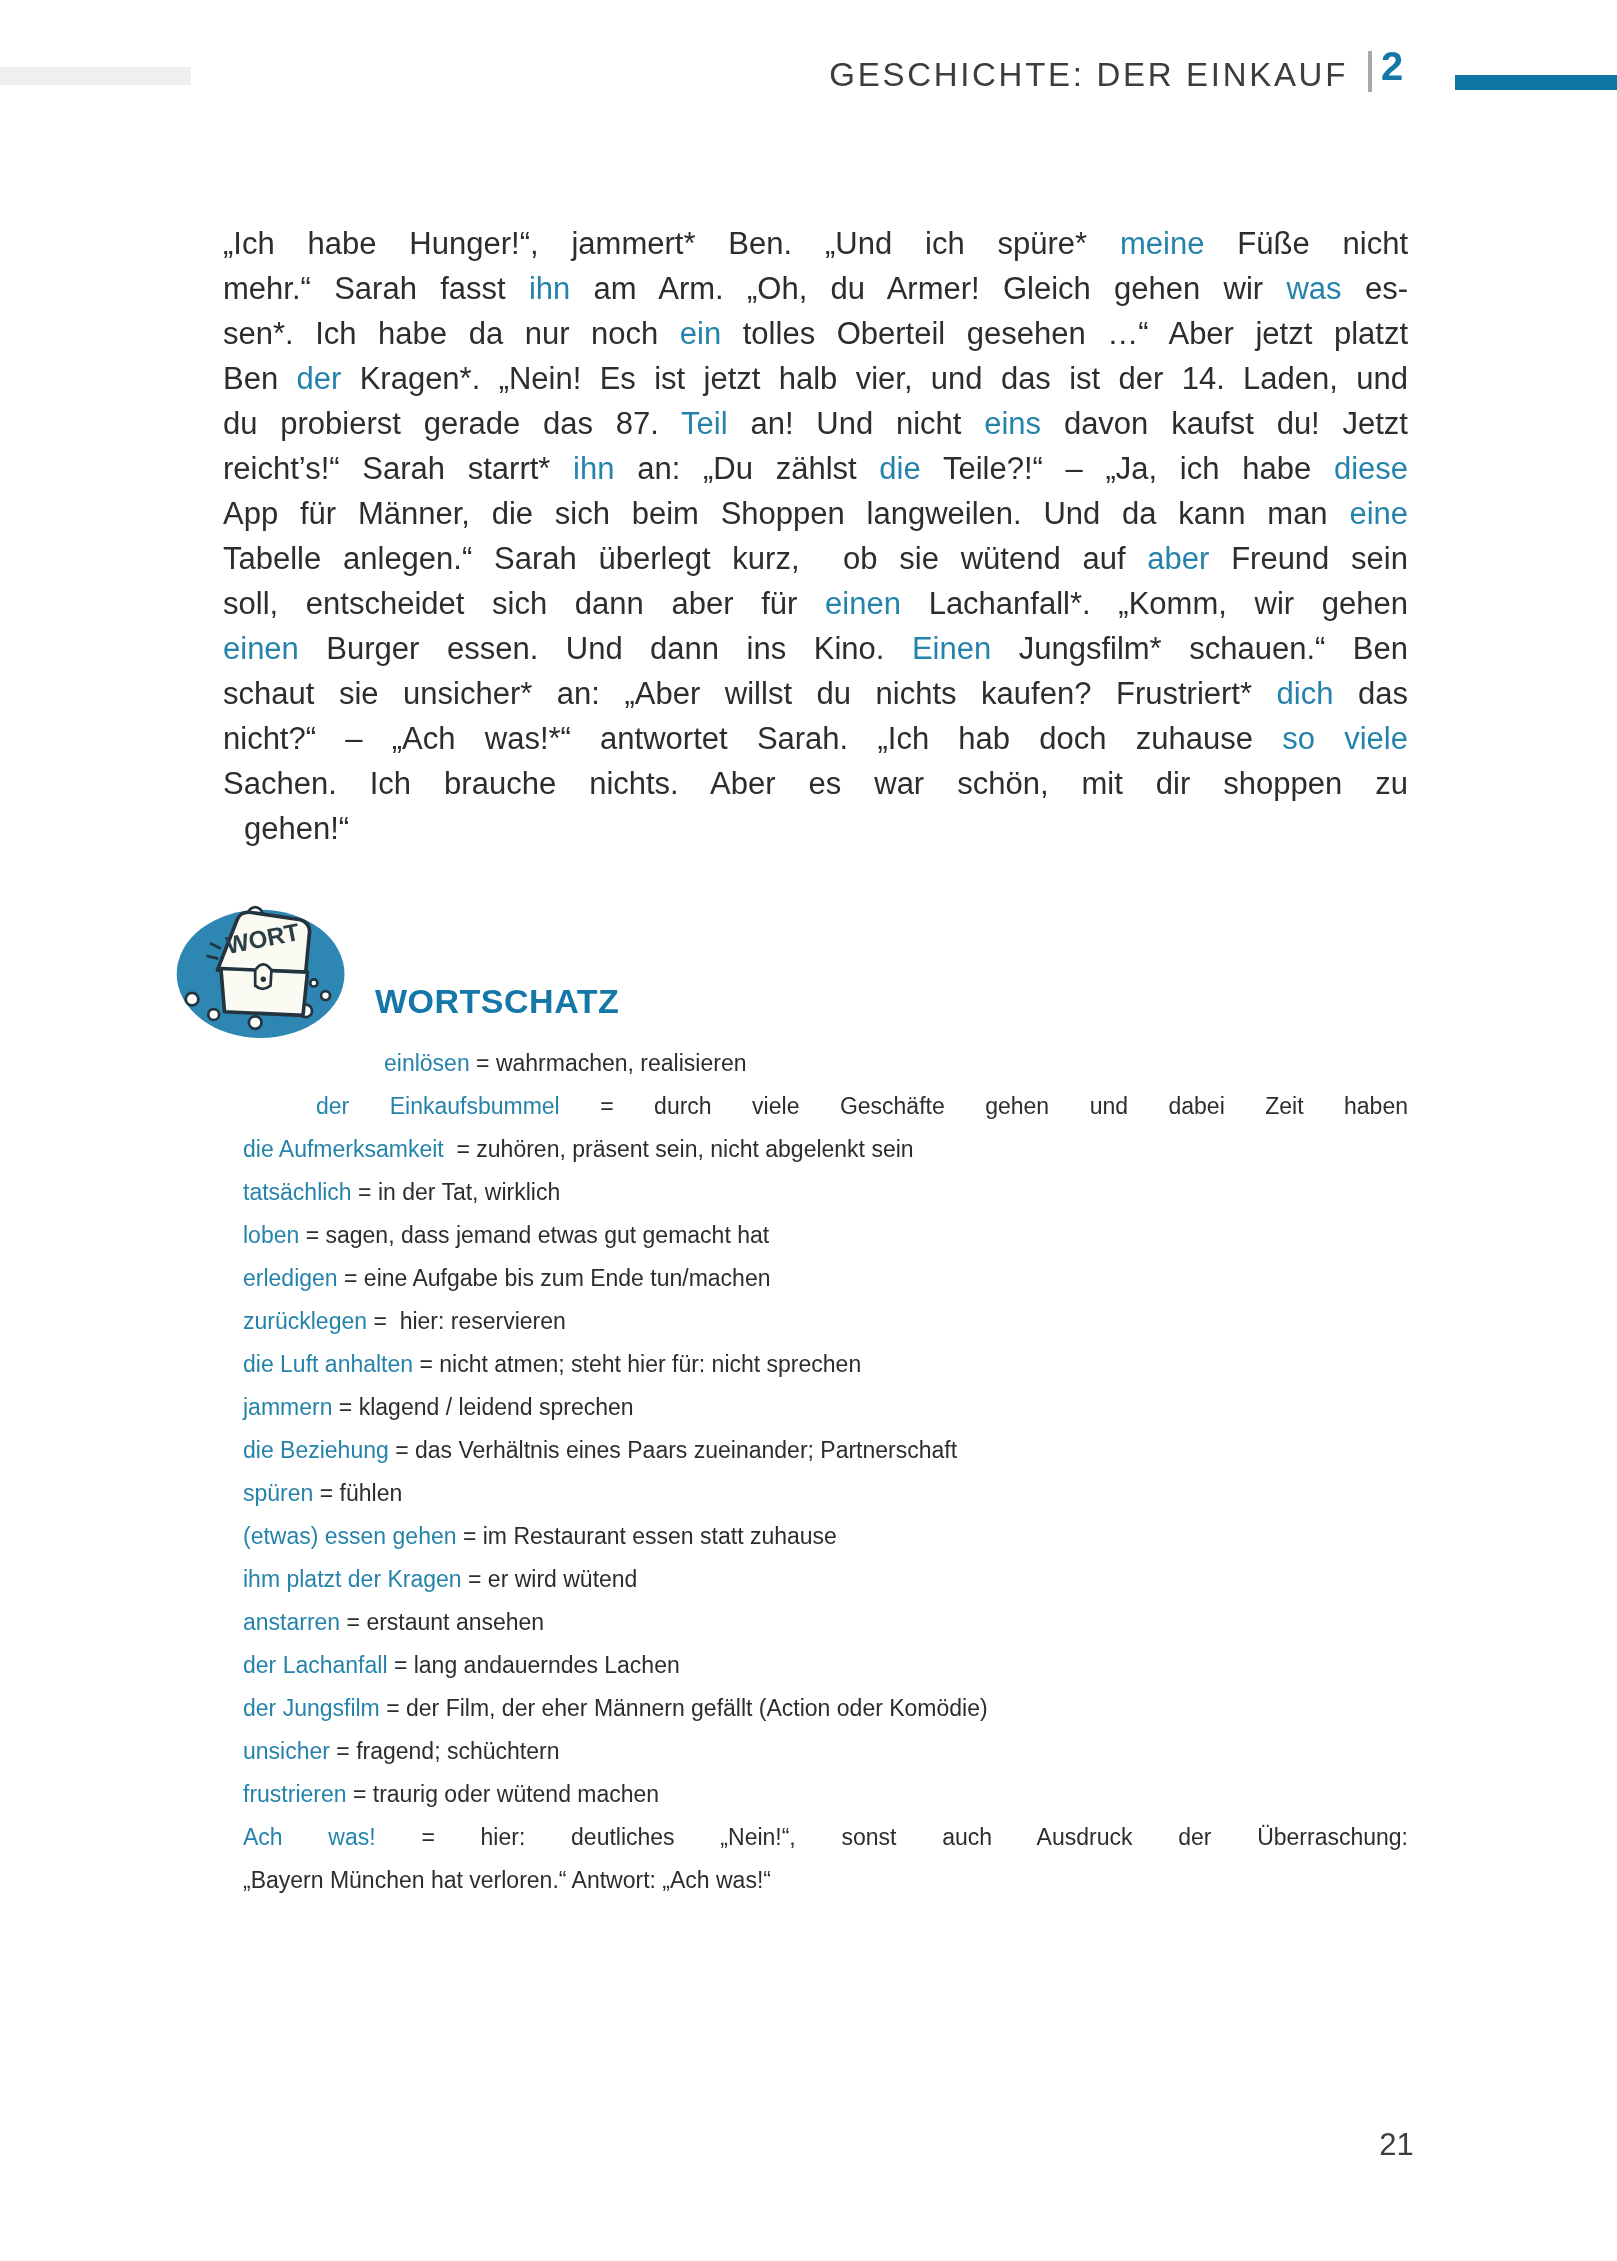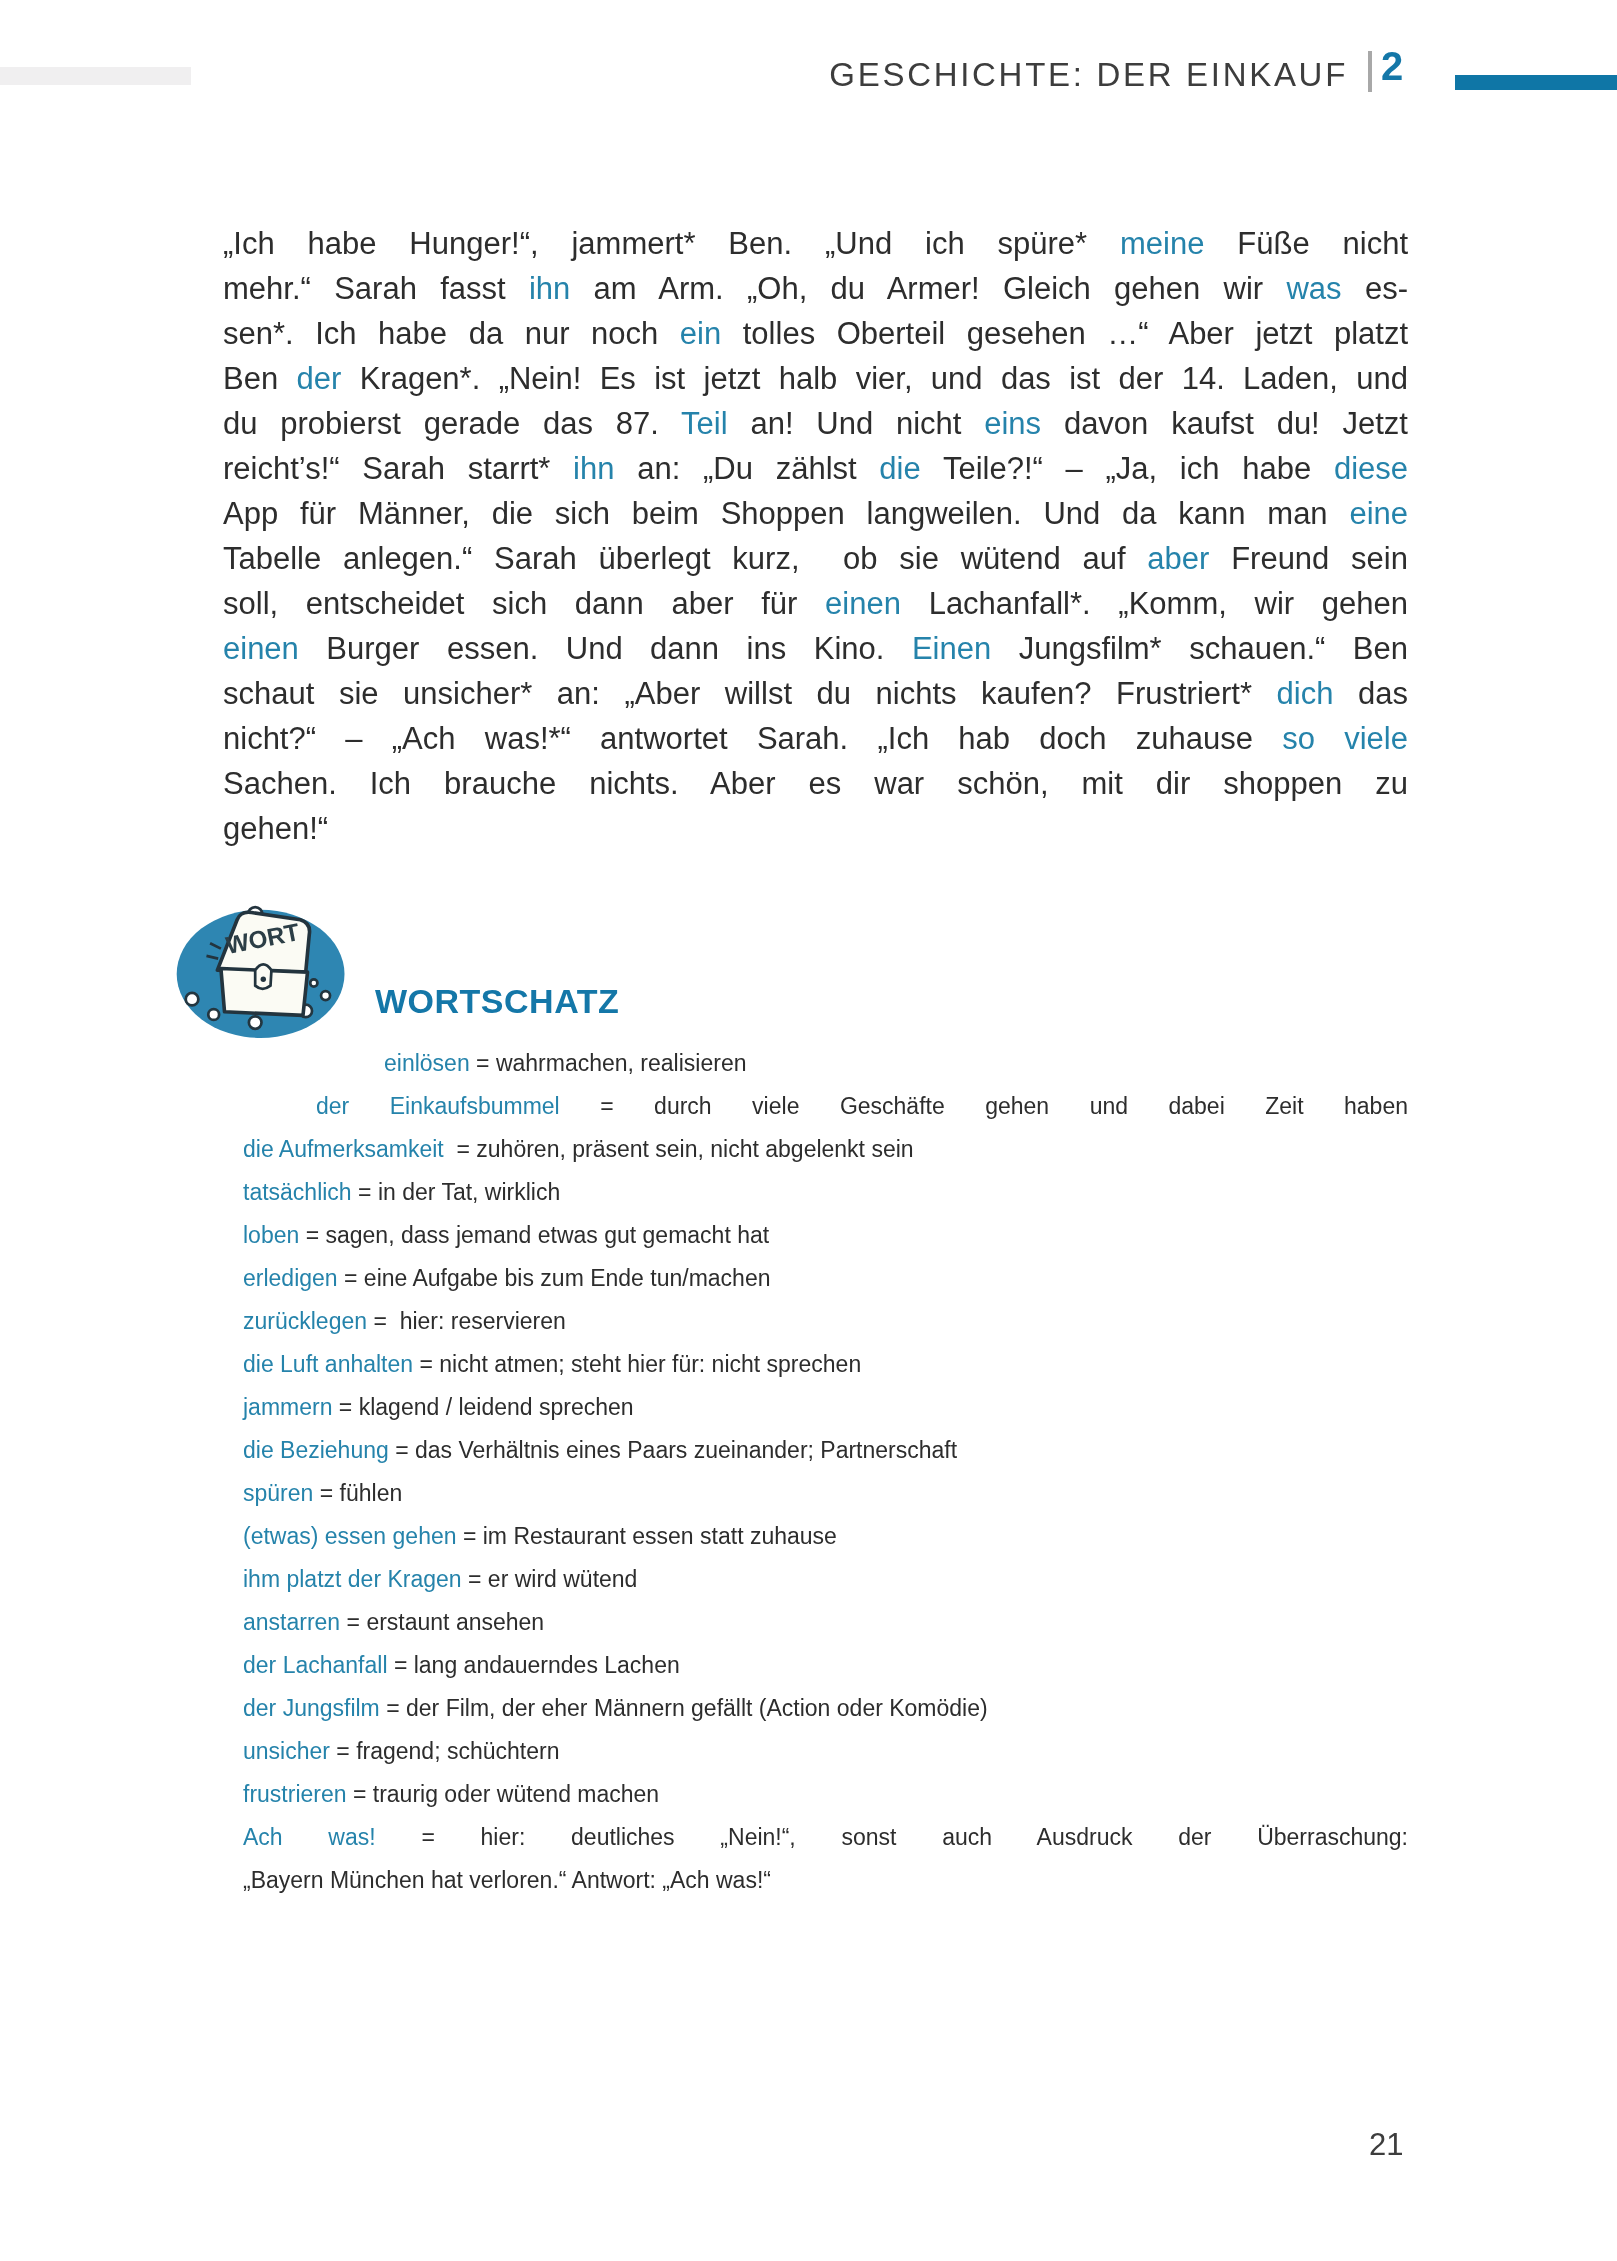--- a/index.html
+++ b/index.html
@@ -27,38 +27,38 @@
   .chapter-number{
     position:absolute;top:44px;left:1381px;font-size:40px;font-weight:bold;color:var(--accent);
   }
   .top-right-bar{position:absolute;top:75px;left:1455px;width:163px;height:14.5px;background:var(--bar-blue);}
 
   .story{
     position:absolute;left:223px;top:221px;width:1185px;
     font-size:31px;line-height:45px;color:var(--text);
   }
   .story-line{text-align:justify;text-align-last:justify;white-space:pre-wrap;}
-  .story-line.last{text-align-last:left;}
+  .story-line.last{text-align-last:left;margin-left:21px;}
   .hl{color:var(--term-blue);}
 
   .ws-icon{position:absolute;left:174px;top:905px;width:175px;height:136px;}
   .ws-heading{
     position:absolute;left:375px;top:982px;margin:0;
     font-size:34px;font-weight:bold;letter-spacing:0.5px;color:var(--accent);text-align:center;
   }
   .vocab{
     position:absolute;left:243px;top:1042px;width:1165px;
     font-size:23px;line-height:43px;color:var(--text);
   }
   .vocab-row{white-space:pre-wrap;}
   .vocab-row.justify{text-align:justify;text-align-last:justify;}
   .vocab-term{color:var(--term-blue);}
 
   .page-number{
-    position:absolute;left:1369px;top:2127px;width:55px;
+    position:absolute;left:1369px;top:2127px;width:55px;text-align:center;
     font-size:31px;color:var(--header-gray);
   }
 </style>
 </head>
 <body>
 
 <div class="top-left-bar"></div>
 
 <div class="header-title">GESCHICHTE: DER EINKAUF</div>
 <div class="header-divider"></div>

